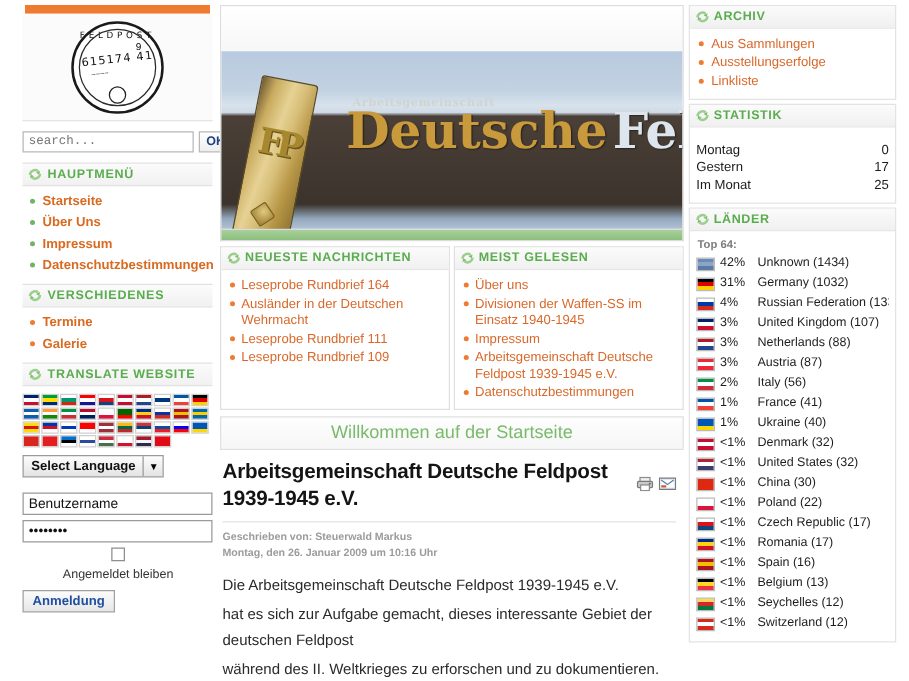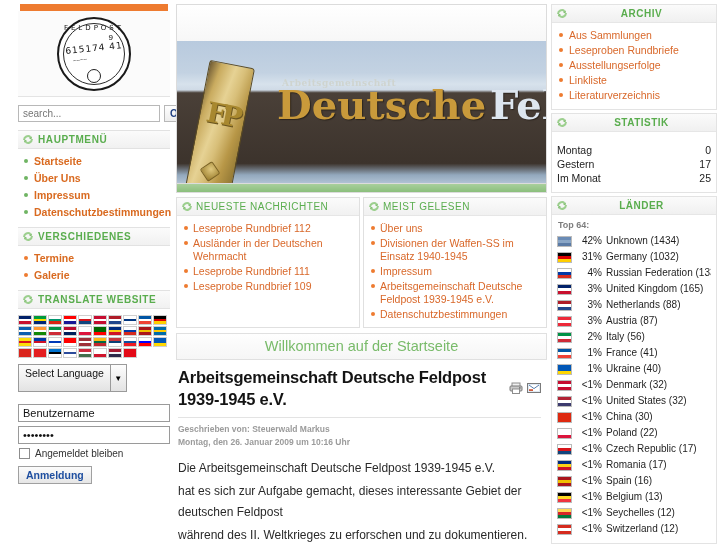--- a/index.html
+++ b/index.html
@@ -90,21 +90,21 @@
     margin: 8px 4px 8px 14px;
   }
   .search-input {
     flex: 1;
     height: 17px;
     border: 1px solid #b8b8b8;
     background: #fff;
     font-size: 10px;
     color: #8a93b2;
     padding: 0 4px;
-    font-family: Liberation Sans, sans-serif;
+    font-family: Liberation Mono, monospace;
     outline: none;
   }
   .ok-btn {
     border: 1px solid #b8b8b8;
     background: linear-gradient(#fefefe, #eeeeee);
     color: #1f3f80;
     font-weight: bold;
     font-size: 10px;
     height: 17px;
     padding: 0 5px;
@@ -161,23 +161,24 @@
     border: 1px solid #cfcfcf;
     background: #ddd;
     display: inline-block;
     cursor: pointer;
   }
   .sel-lang {
     display: inline-flex; align-items: stretch;
     border: 1px solid #9a9a9a;
     background: linear-gradient(#fdfdfd, #e3e3e3);
     font-size: 10.5px;
-    height: 28px;
+    height: 18px;
     margin-top: 2px;
     cursor: pointer;
+    font-weight: bold;
   }
   .sel-lang .lbl { padding: 2px 6px; color: #111; }
   .sel-lang .arrow {
     border-left: 1px solid #9a9a9a;
     width: 16px;
     display: flex; align-items: center; justify-content: center;
     font-size: 8px;
   }
 
   .login-box { padding: 2px 0 6px 0; }
@@ -188,21 +189,21 @@
     font-size: 11px;
     padding: 0 4px;
     margin-bottom: 4px;
     display: block;
     color: #111;
     font-family: "Liberation Sans", sans-serif;
     outline: none;
   }
   .remember-row {
     display: flex; align-items: center; gap: 5px;
-    font-size: 10px; color: #333; margin: 3px 0 6px 1px;
+    font-size: 10px; color: #333; margin: 3px 0 6px 1px; flex-direction: column;
   }
   .chk {
     width: 11px; height: 11px;
     border: 1px solid #8d8d8d; background: #fff;
   }
   .btn-anmeldung {
     border: 1px solid #a0a0a0;
     background: linear-gradient(#fcfcfc, #e6e6e6);
     color: #1f4fa0;
     font-weight: bold;
@@ -291,21 +292,21 @@
     flex: 1;
     border: 1px solid #e0e0e0;
     background: #fff;
     min-height: 104px;
   }
   .mod-c .mod-head-c {
     background: linear-gradient(#fbfbfb, #f1f1f1);
     border-bottom: 1px solid #e6e6e6;
     color: #5aad4e;
     font-size: 10px;
-    font-weight: normal;
+    font-weight: bold;
     letter-spacing: .5px;
     padding: 3px 4px 3px 19px;
     position: relative;
   }
   .mod-c .mod-head-c .swirl { position: absolute; left: 4px; top: 3px; width: 12px; height: 11px; }
   .mod-c ul {
     list-style: none; margin: 0; padding: 5px 4px 5px 4px;
   }
   .mod-c ul li {
     font-size: 10.5px;
@@ -368,21 +369,20 @@
   .mod-r { border: 1px solid #e3e3e3; background: #fff; margin-bottom: 3px; }
   .mod-r .head {
     background: linear-gradient(#fbfbfb, #f0f0f0);
     border-bottom: 1px solid #e6e6e6;
     color: #5aad4e;
     font-size: 10px;
     font-weight: bold;
     letter-spacing: .5px;
     padding: 3px 4px 3px 19px;
     position: relative;
-    text-align: center;
   }
   .mod-r .head .swirl { position: absolute; left: 4px; top: 3px; width: 12px; height: 11px; }
   .mod-r .body { padding: 5px 5px 6px 5px; }
   ul.arch { list-style: none; margin: 0; padding: 0; }
   ul.arch li {
     font-size: 10.5px; color: #d9682a;
     padding: 1px 0 1px 12px; position: relative; line-height: 13px;
     cursor: pointer;
   }
   ul.arch li .bullet {
@@ -396,21 +396,21 @@
   .top64 { font-size: 9px; color: #7d7d7d; font-weight: bold; margin: 0 0 3px 1px; }
   ul.countries { list-style: none; margin: 0; padding: 0; }
   ul.countries li {
     display: flex; align-items: center; gap: 4px;
     font-size: 10px; color: #1e1e1e; line-height: 16px;
     white-space: nowrap;
   }
   ul.countries li .cflag {
     width: 15px; height: 11px; border: 1px solid #bbb; flex: 0 0 auto;
   }
-  ul.countries li .pct { width: 26px; text-align: right; flex: 0 0 auto; }
+  ul.countries li .pct { width: 26px; flex: 0 0 auto; }
   ul.countries li .nm { overflow: hidden; }
 </style>
 </head>
 <body>
 
 <div id="page">
 
   <div id="left-col">
 
     <div class="orange-bar"></div>
@@ -563,21 +563,21 @@
             <svg viewBox="0 0 12 11" width="12" height="11">
                 <path d="M2 6a4 4 0 016.5-3" fill="none" stroke="#9ccf8e" stroke-width="2"></path>
                 <path d="M10 2.5l-.6 3-2.6-1.4z" fill="#7cbd6a"></path>
                 <path d="M10 5a4 4 0 01-6.5 3" fill="none" stroke="#9ccf8e" stroke-width="2"></path>
                 <path d="M2 8.5l.6-3 2.6 1.4z" fill="#7cbd6a"></path>
               </svg>
           </span>
           <span>NEUESTE NACHRICHTEN</span>
         </div>
         <ul>
-          <li><span class="bullet"></span><span>Leseprobe Rundbrief 112</span></li>
+          <li><span class="bullet"></span><span>Leseprobe Rundbrief 164</span></li>
           <li><span class="bullet"></span><span>Ausländer in der Deutschen Wehrmacht</span></li>
           <li><span class="bullet"></span><span>Leseprobe Rundbrief 111</span></li>
           <li><span class="bullet"></span><span>Leseprobe Rundbrief 109</span></li>
         </ul>
       </div>
 
       <div class="mod-c">
         <div class="mod-head-c">
           <span class="swirl">
             <svg viewBox="0 0 12 11" width="12" height="11">
@@ -641,24 +641,22 @@
               <path d="M10 2.5l-.6 3-2.6-1.4z" fill="#7cbd6a"></path>
               <path d="M10 5a4 4 0 01-6.5 3" fill="none" stroke="#9ccf8e" stroke-width="2"></path>
               <path d="M2 8.5l.6-3 2.6 1.4z" fill="#7cbd6a"></path>
             </svg>
         </span>
         <span>ARCHIV</span>
       </div>
       <div class="body">
         <ul class="arch">
           <li><span class="bullet"></span><span>Aus Sammlungen</span></li>
-          <li><span class="bullet"></span><span>Leseproben Rundbriefe</span></li>
           <li><span class="bullet"></span><span>Ausstellungserfolge</span></li>
           <li><span class="bullet"></span><span>Linkliste</span></li>
-          <li><span class="bullet"></span><span>Literaturverzeichnis</span></li>
         </ul>
       </div>
     </div>
 
     <div class="mod-r">
       <div class="head">
         <span class="swirl">
           <svg viewBox="0 0 12 11" width="12" height="11">
               <path d="M2 6a4 4 0 016.5-3" fill="none" stroke="#9ccf8e" stroke-width="2"></path>
               <path d="M10 2.5l-.6 3-2.6-1.4z" fill="#7cbd6a"></path>
@@ -714,21 +712,21 @@
               <span class="nm">Germany (1032)</span>
             </li>
             <li>
               <span class="cflag" style="background: linear-gradient(rgb(255, 255, 255) 0px, rgb(255, 255, 255) 33%, rgb(0, 57, 166) 33%, rgb(0, 57, 166) 66%, rgb(213, 43, 30) 66%, rgb(213, 43, 30) 100%);"></span>
               <span class="pct">4%</span>
               <span class="nm">Russian Federation (133)</span>
             </li>
             <li>
               <span class="cflag" style="background: linear-gradient(rgb(1, 33, 105) 0px, rgb(1, 33, 105) 33%, rgb(255, 255, 255) 33%, rgb(255, 255, 255) 66%, rgb(200, 16, 46) 66%, rgb(200, 16, 46) 100%);"></span>
               <span class="pct">3%</span>
-              <span class="nm">United Kingdom (165)</span>
+              <span class="nm">United Kingdom (107)</span>
             </li>
             <li>
               <span class="cflag" style="background: linear-gradient(rgb(174, 28, 40) 0px, rgb(174, 28, 40) 33%, rgb(255, 255, 255) 33%, rgb(255, 255, 255) 66%, rgb(33, 70, 139) 66%, rgb(33, 70, 139) 100%);"></span>
               <span class="pct">3%</span>
               <span class="nm">Netherlands (88)</span>
             </li>
             <li>
               <span class="cflag" style="background: linear-gradient(rgb(237, 41, 57) 0px, rgb(237, 41, 57) 33%, rgb(255, 255, 255) 33%, rgb(255, 255, 255) 66%, rgb(237, 41, 57) 66%, rgb(237, 41, 57) 100%);"></span>
               <span class="pct">3%</span>
               <span class="nm">Austria (87)</span>

